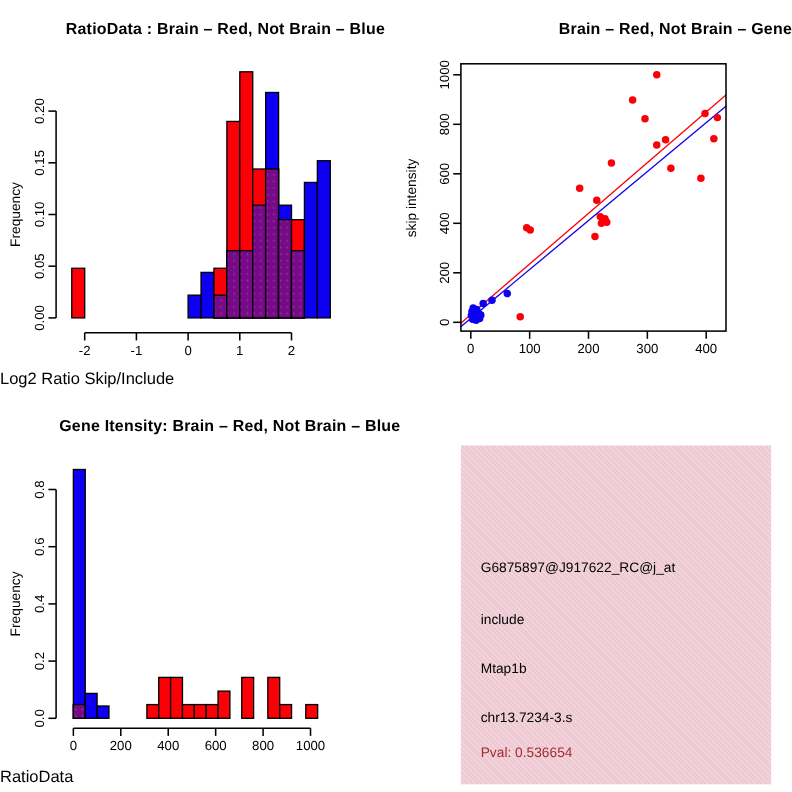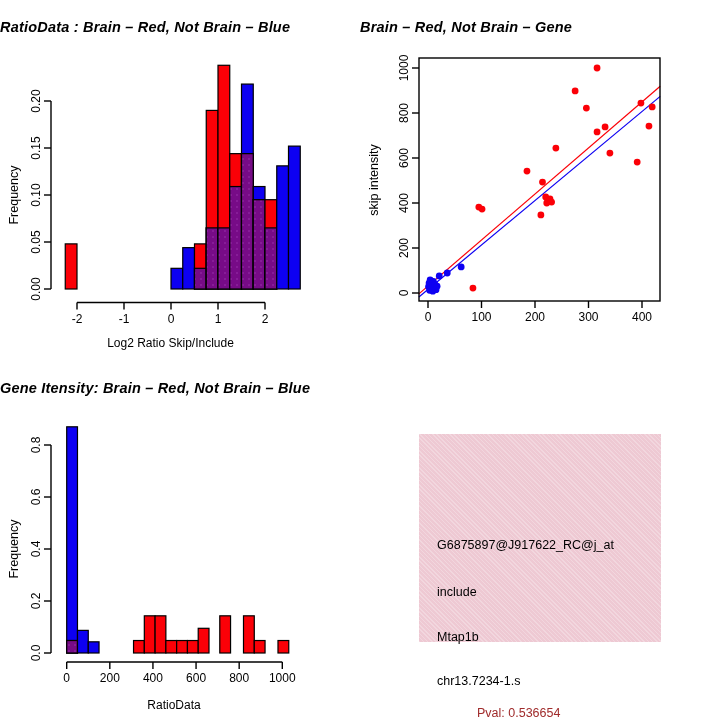--- a/index.html
+++ b/index.html
@@ -3,35 +3,36 @@
 <meta charset="utf-8">
 <style>
   html,body{margin:0;padding:0;}
   body{
     width:720px;height:720px;background:#ffffff;position:relative;overflow:hidden;
     font-family:"Liberation Sans","DejaVu Sans",sans-serif;color:#000;
   }
   .panel{position:absolute;width:360px;height:360px;}
   .panel svg{position:absolute;left:0;top:0;}
   .chart-title{
-    position:absolute;left:0;top:19px;width:360px;text-align:left;
-    font-weight:bold;font-size:14.5px;letter-spacing:0.2px;white-space:nowrap;font-style:italic;
+    position:absolute;left:0;top:19px;width:360px;text-align:right;
+    font-weight:bold;font-size:14.5px;letter-spacing:0.2px;white-space:nowrap;
   }
   .x-axis-title{
-    position:absolute;top:336px;left:0;width:348px;text-align:center;
-    font-size:12px;white-space:nowrap;
+    position:absolute;top:336px;left:0;width:348px;text-align:left;
+    font-size:15px;white-space:nowrap;
   }
   .y-axis-title{
     position:absolute;left:-86px;width:200px;height:14px;text-align:center;
     font-size:12.5px;transform:rotate(-90deg);white-space:nowrap;
   }
   #info-box{
-    position:absolute;left:419px;top:434px;width:242px;height:208px;
+    position:absolute;left:419px;top:405px;width:242px;height:308px;
     background-color:#eec9d3;
     background-image:repeating-linear-gradient(45deg,rgba(255,255,255,0.25) 0 1px,rgba(0,0,0,0) 1px 3px);
+    padding-left:40px;
   }
   .info-line{position:absolute;left:18px;font-size:12.5px;white-space:nowrap;}
 </style>
 </head>
 <body>
 
 <div class="panel" style="left:0;top:0">
   <div class="chart-title" style="width:350px">RatioData : Brain – Red, Not Brain – Blue</div>
   <svg id="svg-ratio" width="360" height="360" viewBox="0 0 360 360">
       <defs>
@@ -236,15 +237,15 @@
       <text x="36" y="85" fill="#000" font-size="12" text-anchor="middle" font-family="&quot;Liberation Sans&quot;,&quot;DejaVu Sans&quot;,sans-serif" transform="rotate(-90 36 85)" dy="4">0.8</text>
     </svg>
   <div class="x-axis-title" style="top:338px">RatioData</div>
   <div class="y-axis-title" style="top:182px">Frequency</div>
 </div>
 
 <div id="info-box">
   <div class="info-line" style="top:104px">G6875897@J917622_RC@j_at</div>
   <div class="info-line" style="top:151px">include</div>
   <div class="info-line" style="top:196px">Mtap1b</div>
-  <div class="info-line" style="top:240px">chr13.7234-1.s</div>
-  <div class="info-line" id="pval-line" style="top: 272px; color: rgb(160, 44, 44); margin-left: 40px;">Pval: 0.536654</div>
+  <div class="info-line" style="top:240px">chr13.7234-3.s</div>
+  <div class="info-line" id="pval-line" style="top: 272px; color: rgb(160, 44, 44);">Pval: 0.536654</div>
 </div>
 
 </body></html>

